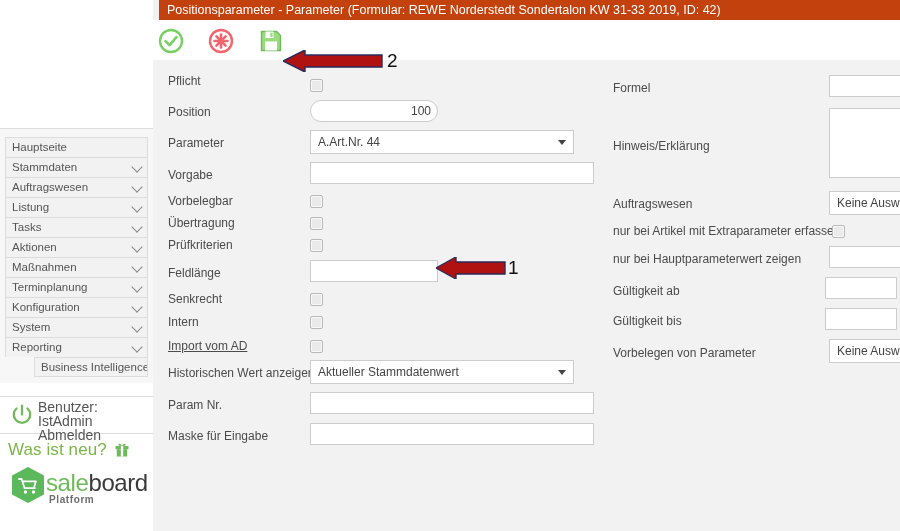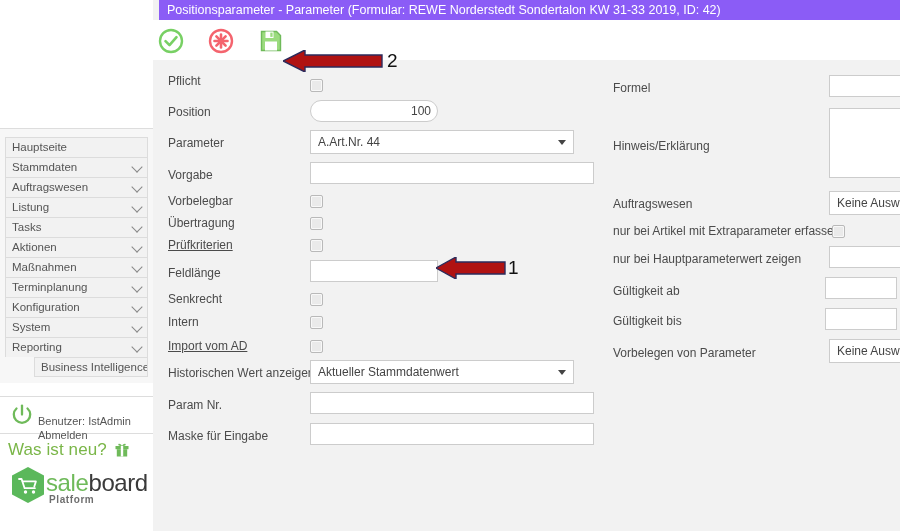--- a/index.html
+++ b/index.html
@@ -39,21 +39,21 @@
 
   #user-box{
     position:absolute;left:0;top:396px;width:153px;height:38px;
     border-top:1px solid #dddddd;border-bottom:1px solid #dddddd;
     box-sizing:border-box;
   }
   #power-icon{
     position:absolute;left:10px;top:6px;width:24px;height:24px;
   }
   #user-text{
-    position:absolute;left:38px;top:17px;font-size:11px;color:#555;line-height:14px;
+    position:absolute;left:38px;top:3px;font-size:14px;color:#555;line-height:14px;
   }
   #user-text span{display:block;}
 
   #whatsnew{
     position:absolute;left:8px;top:440px;
     font-size:17px;color:#7ab648;letter-spacing:.1px;
     white-space:nowrap;
   }
   #gift-icon{position:relative;top:2px;display:inline-block;margin-left:3px;}
 
@@ -70,21 +70,21 @@
     font-size:10px;font-weight:bold;color:#6e6e6e;letter-spacing:.6px;
   }
 
   
   #main{
     position:absolute;left:153px;top:0;width:747px;height:531px;
     background:#f2f2f2;
   }
   #titlebar{
     position:absolute;left:6px;top:0;right:0;height:20px;
-    background:#8b5cf6;color:#ffffff;
+    background:#c2410c;color:#ffffff;
     font-size:12.5px;line-height:20px;padding-left:8px;
     white-space:nowrap;overflow:hidden;
   }
   #toolbar{
     position:absolute;left:0;top:20px;right:0;height:40px;
     background:#ffffff;
   }
   .tool-icon{position:absolute;top:8px;width:26px;height:26px;cursor:pointer;}
   #ico-ok{left:5px;}
   #ico-cancel{left:55px;}
@@ -269,21 +269,21 @@
 
   <div class="lbl" style="left:15px;top:168px;">Vorgabe</div>
   <input class="txt" style="left: 157px; top: 162px; width: 284px;" value="">
 
   <div class="lbl" style="left:15px;top:194px;">Vorbelegbar</div>
   <div class="cbx" style="left:157px;top:195px;"></div>
 
   <div class="lbl" style="left:15px;top:216px;">Übertragung</div>
   <div class="cbx" style="left:157px;top:217px;"></div>
 
-  <div class="lbl" style="left:15px;top:238px;text-decoration:underline;">Prüfkriterien</div>
+  <div class="lbl" style="left:15px;top:238px;">Prüfkriterien</div>
   <div class="cbx" style="left:157px;top:239px;"></div>
 
   <div class="lbl" style="left:15px;top:266px;">Feldlänge</div>
   <input class="txt" style="left: 157px; top: 260px; width: 128px;" value="">
 
   <svg class="arrow" id="arrow1" width="70" height="22" viewBox="0 0 70 22">
     <path d="M0 11 L20 0 L20 5 L69 5 L69 17 L20 17 L20 22 Z" fill="#b01212" stroke="#2b2b5c" stroke-width="1.4"></path>
   </svg>
   <div id="label1">1</div>
 

